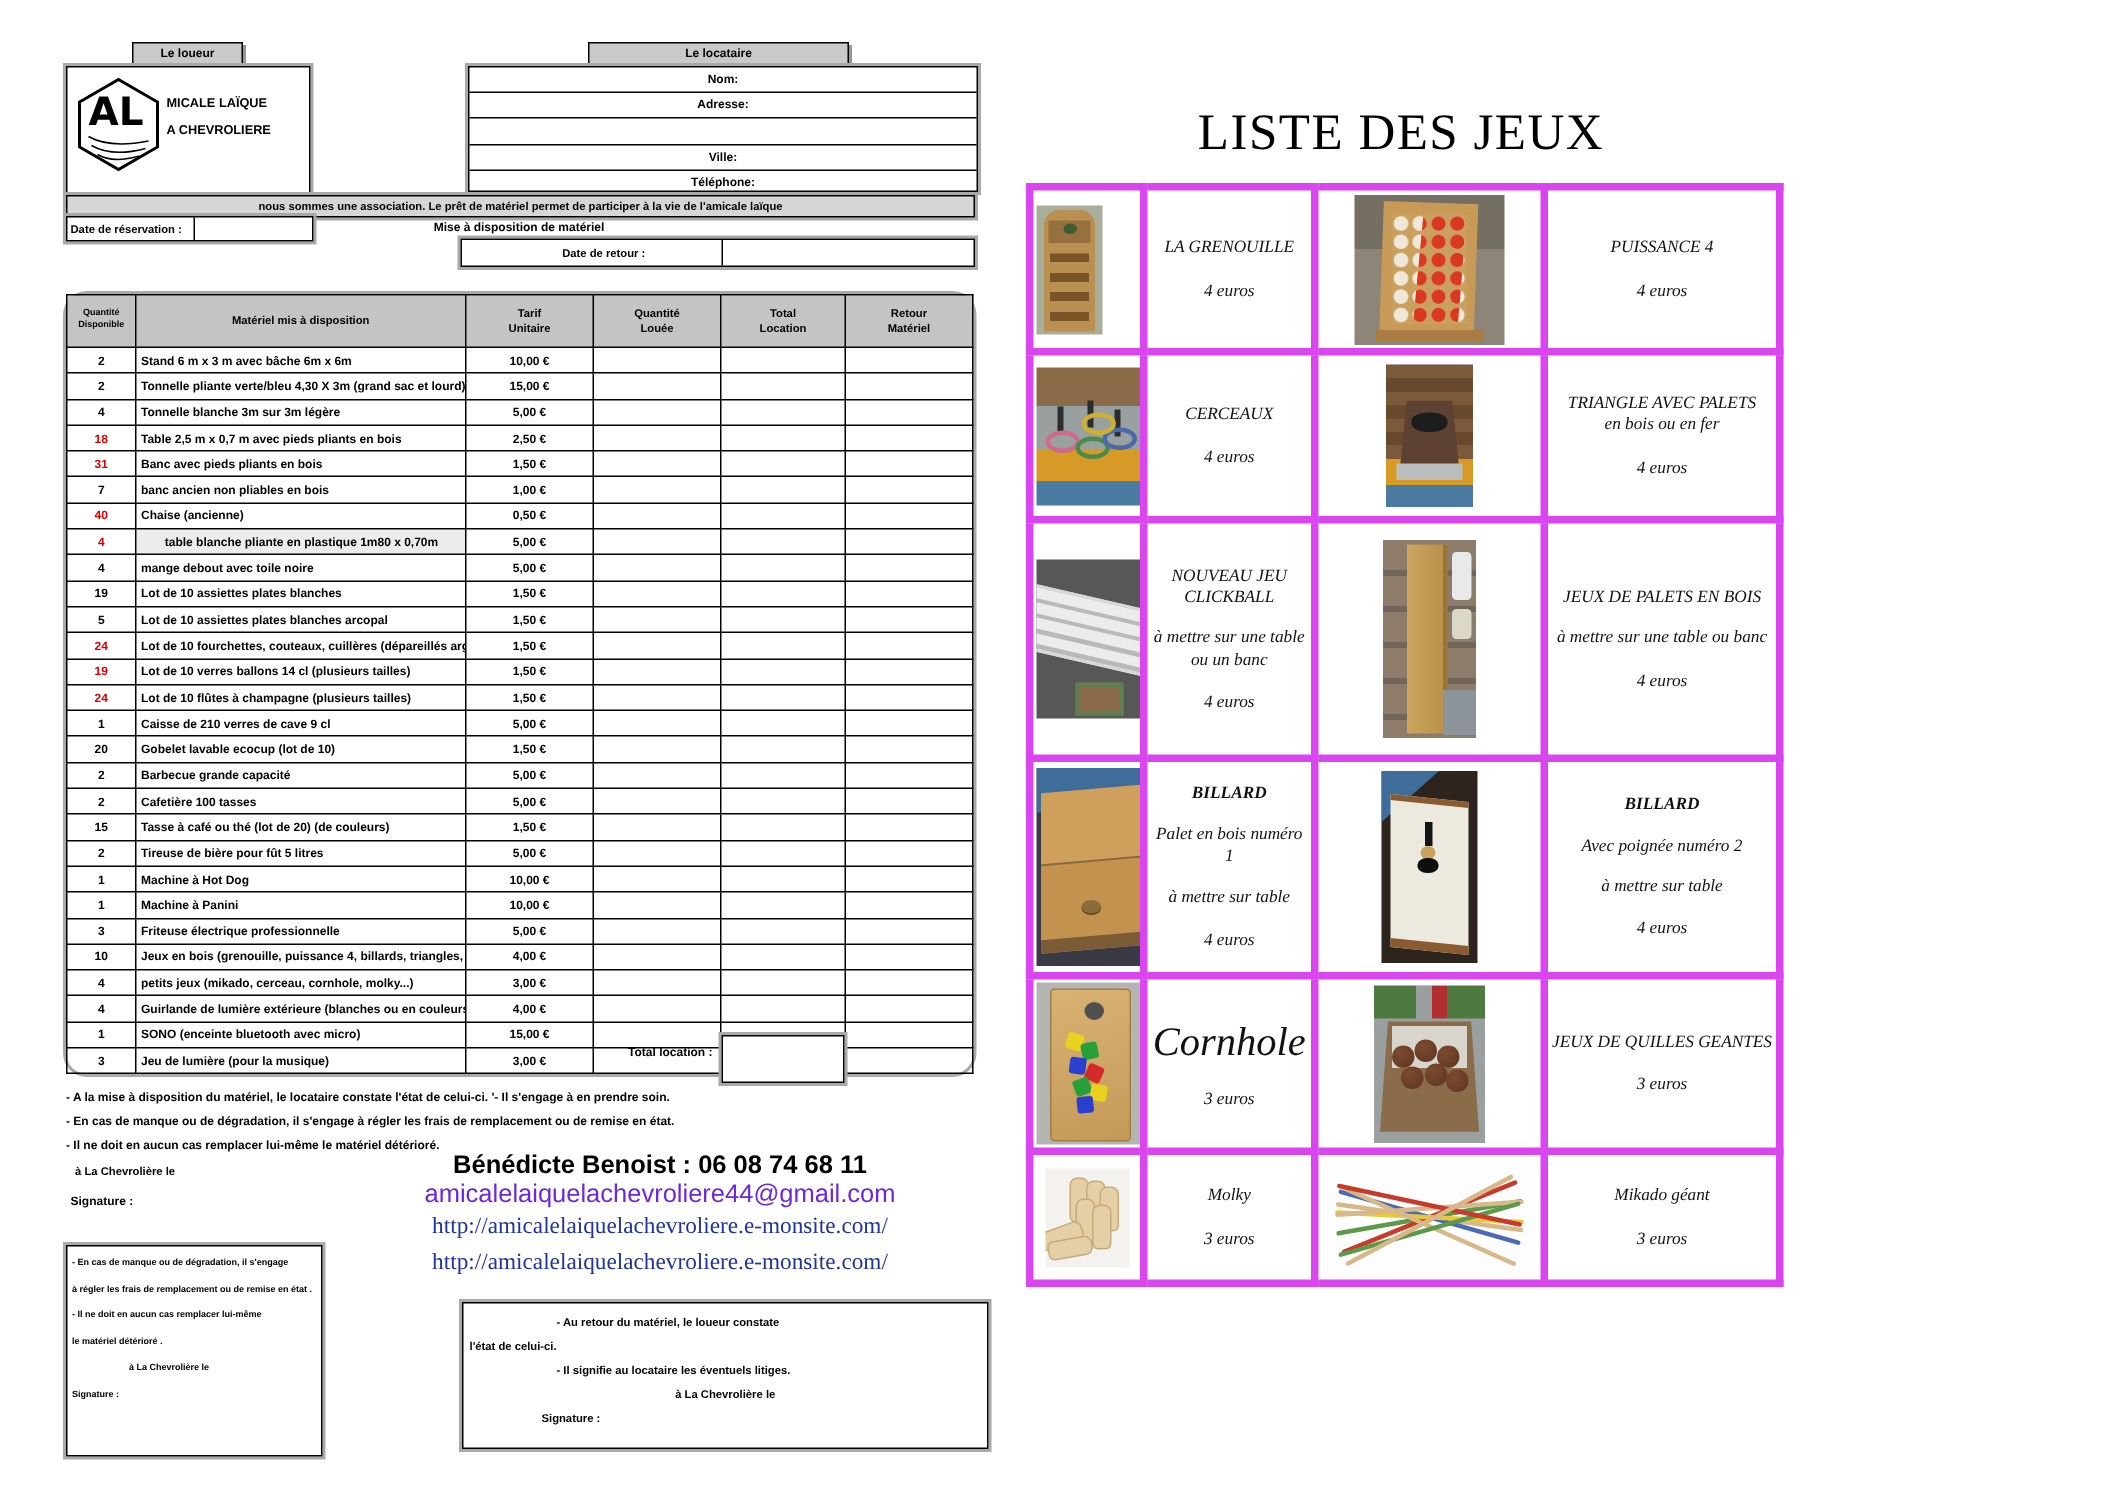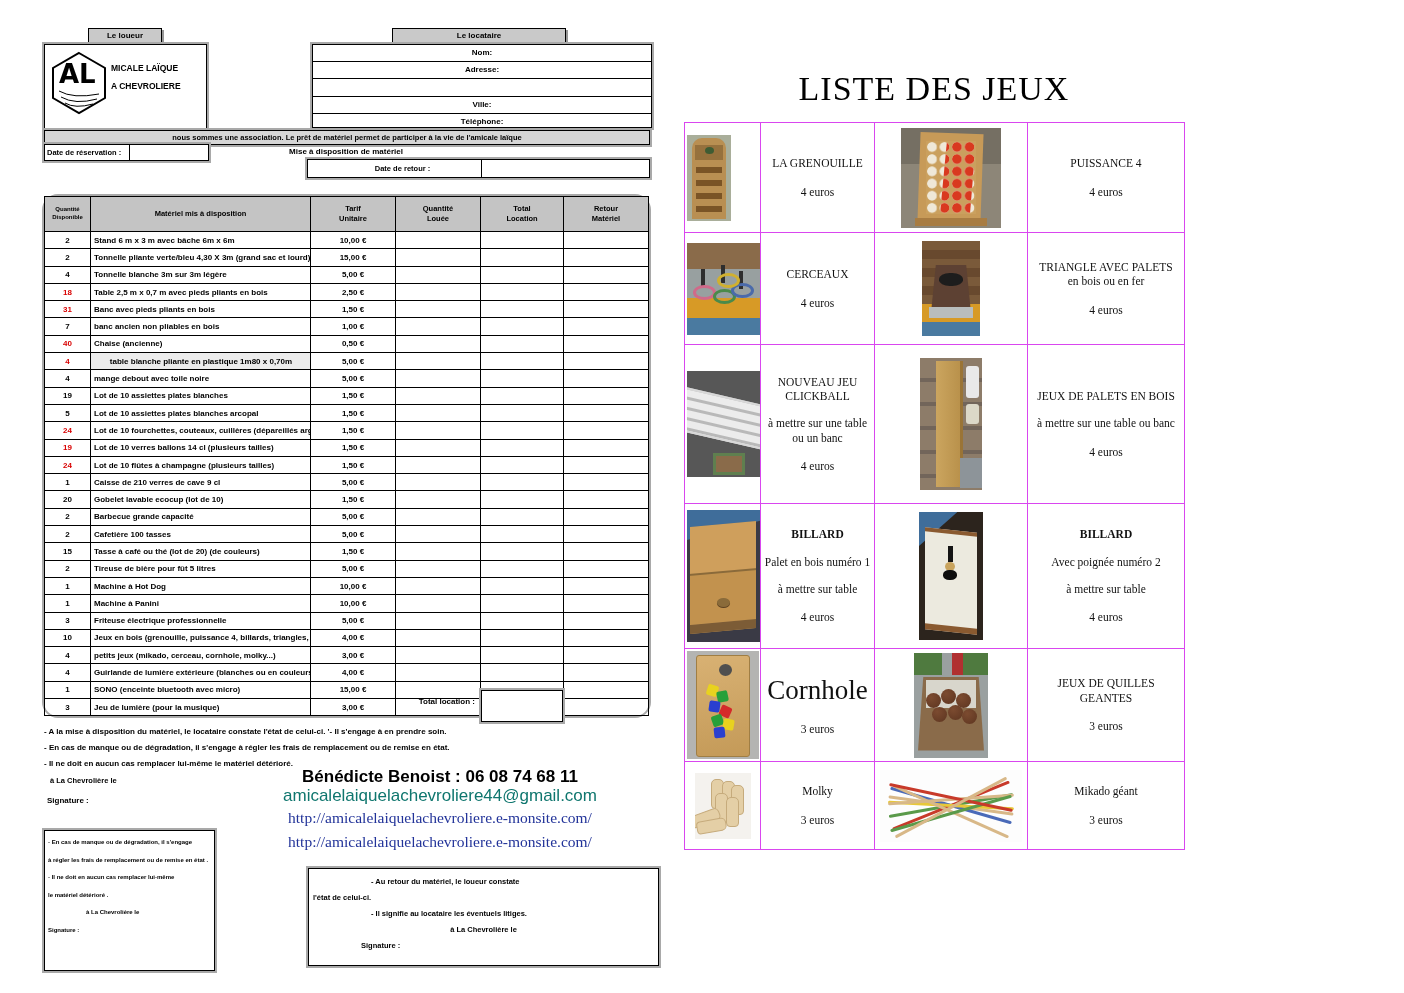--- a/index.html
+++ b/index.html
@@ -34,38 +34,38 @@
 
   
   #total-label{font-size:8px;font-weight:bold;text-align:right;}
   #total-box{border:1px solid #000;box-shadow:0 0 0 2px #a9a9a9;background:#fff;}
 
   
   .note{font-size:8px;font-weight:bold;}
 
   
   #phone{font-size:17px;font-weight:bold;text-align:center;}
-  #email{font-size:17px;color:#0f766e;text-align:center;}
+  #email{font-size:17px;color:#6d28d9;text-align:center;}
   .url{font-family:"Liberation Serif",serif;font-size:15.5px;color:#223399;text-align:center;}
 
   
   #lbox{font-size:6px;font-weight:bold;line-height:1.1;padding:8px 3px 0 3px;}
   #lbox div{margin-bottom:11px;}
   #lbox .ind{margin-left:38px;}
   #rbox{font-size:7.5px;font-weight:bold;padding:8px 4px 0 4px;}
   #rbox div{margin-bottom:7px;}
   #rbox .i1{margin-left:58px;}
   #rbox .i2{margin-left:0px;}
   #rbox .i3{text-align:center;}
   #rbox .i4{margin-left:48px;}
 
   
   #games-title{font-family:"Liberation Serif",serif;font-size:34px;text-align:center;letter-spacing:1px;}
   #gt{border-collapse:collapse;table-layout:fixed;}
-  #gt td{border:1px solid #d946ef;vertical-align:middle;padding:2px;overflow:hidden;}
+  #gt td{border:5px solid #d946ef;vertical-align:middle;padding:2px;overflow:hidden;font-style:italic;}
   .gl{font-family:"Liberation Serif",serif;font-size:11.5px;text-align:center;line-height:1.25;color:#111;}
   .gl .gname{font-size:11.5px;}
   .gl .gname.bold{font-weight:bold;}
   .gl .gname.big{font-size:27px;}
   .gl .gsub{margin-top:13px;}
   .gl .gprice{margin-top:14px;}
   .gp{text-align:center;}
   .gp.left{text-align:left;padding-left:4px;}
 
   

